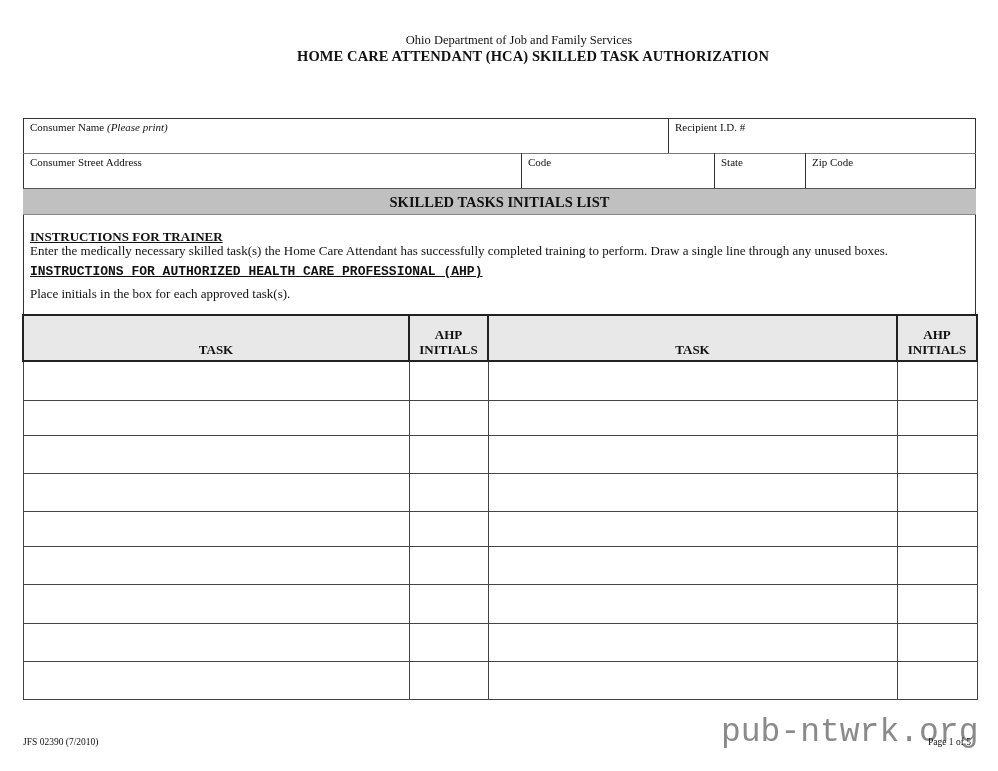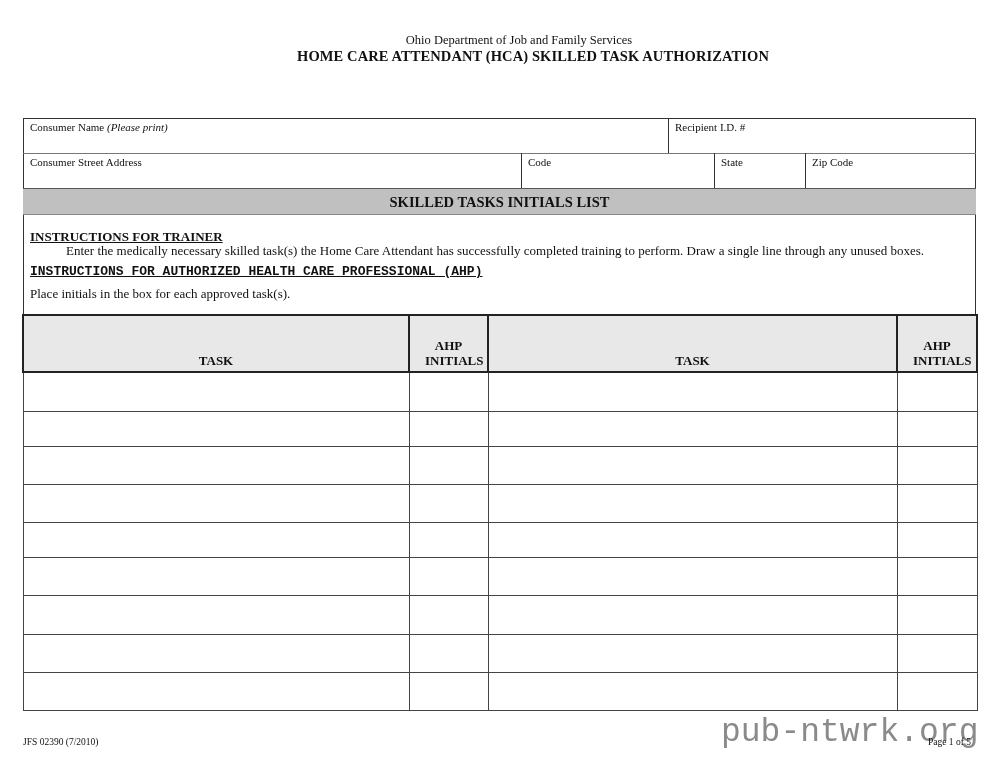--- a/index.html
+++ b/index.html
@@ -15,21 +15,21 @@
   .vline { position: absolute; width: 0; border-left: 1px solid #333; }
 
   .band { position: absolute; left: 23px; width: 953px; top: 188px; height: 27px; background: #c0c0c0;
           border-top: 1px solid #555; border-bottom: 1px solid #888; box-sizing: border-box; text-align: center;
           font-weight: bold; font-size: 14.5px; line-height: 26px; }
 
   .instr { position: absolute; left: 30px; font-size: 13px; }
   .instr-h { font-weight: bold; text-decoration: underline; }
 
   table.tasks { position: absolute; left: 22px; top: 314px; width: 954px; border-collapse: collapse; table-layout: fixed; }
-  table.tasks th { background: #e8e8e8; border: 2px solid #222; font-size: 13px; font-weight: bold; height: 37px; padding: 15px; text-align: center; vertical-align: bottom; line-height: 15px; padding-bottom: 3px; }
+  table.tasks th { background: #e8e8e8; border: 2px solid #222; font-size: 13px; font-weight: bold; height: 37px; padding: 4px; text-align: center; vertical-align: bottom; line-height: 15px; padding-bottom: 3px; }
   table.tasks td { border: 1px solid #444; padding: 0; }
   table.tasks td input { width: 100%; height: 100%; border: none; background: transparent; box-sizing: border-box; font-family: "Liberation Serif", serif; font-size: 12px; padding: 0 6px; outline: none; }
 
   .footer-left { position: absolute; left: 23px; top: 737px; font-size: 9.5px; }
   .footer-right { position: absolute; left: 928px; top: 737px; font-size: 9.5px; }
   .watermark { position: absolute; left: 721px; top: 714px; font-family: "Liberation Mono", "DejaVu Sans Mono", monospace; font-size: 33px; color: #8a8a8a; letter-spacing: 0px; }
 </style>
 </head>
 <body>
 
@@ -70,21 +70,21 @@
     <span>Zip Code</span>
     <input type="text" value="" style="">
   </div>
 </div>
 
 <div class="band">SKILLED TASKS INITIALS LIST</div>
 
 <div class="box" style="left:23px; width:951px; top:215px; height:100px;"></div>
 
 <div class="instr instr-h" style="top:229px;">INSTRUCTIONS FOR TRAINER</div>
-<div class="instr" style="top:243px;margin-left:36px;">Enter the medically necessary skilled task(s) the Home Care Attendant has successfully completed training to perform.  Draw a single line through any unused boxes.</div>
+<div class="instr" style="top:243px;">Enter the medically necessary skilled task(s) the Home Care Attendant has successfully completed training to perform.  Draw a single line through any unused boxes.</div>
 <div class="instr instr-h" style="top:264px;font-family:Liberation Mono, monospace;">INSTRUCTIONS FOR AUTHORIZED HEALTH CARE PROFESSIONAL (AHP)</div>
 <div class="instr" style="top:286px;">Place initials in the box for each approved task(s).</div>
 
 <table class="tasks">
   <colgroup>
     <col style="width:386px">
       <col style="width:79px">
       <col style="width:409px">
       <col style="width:80px">
   </colgroup>

